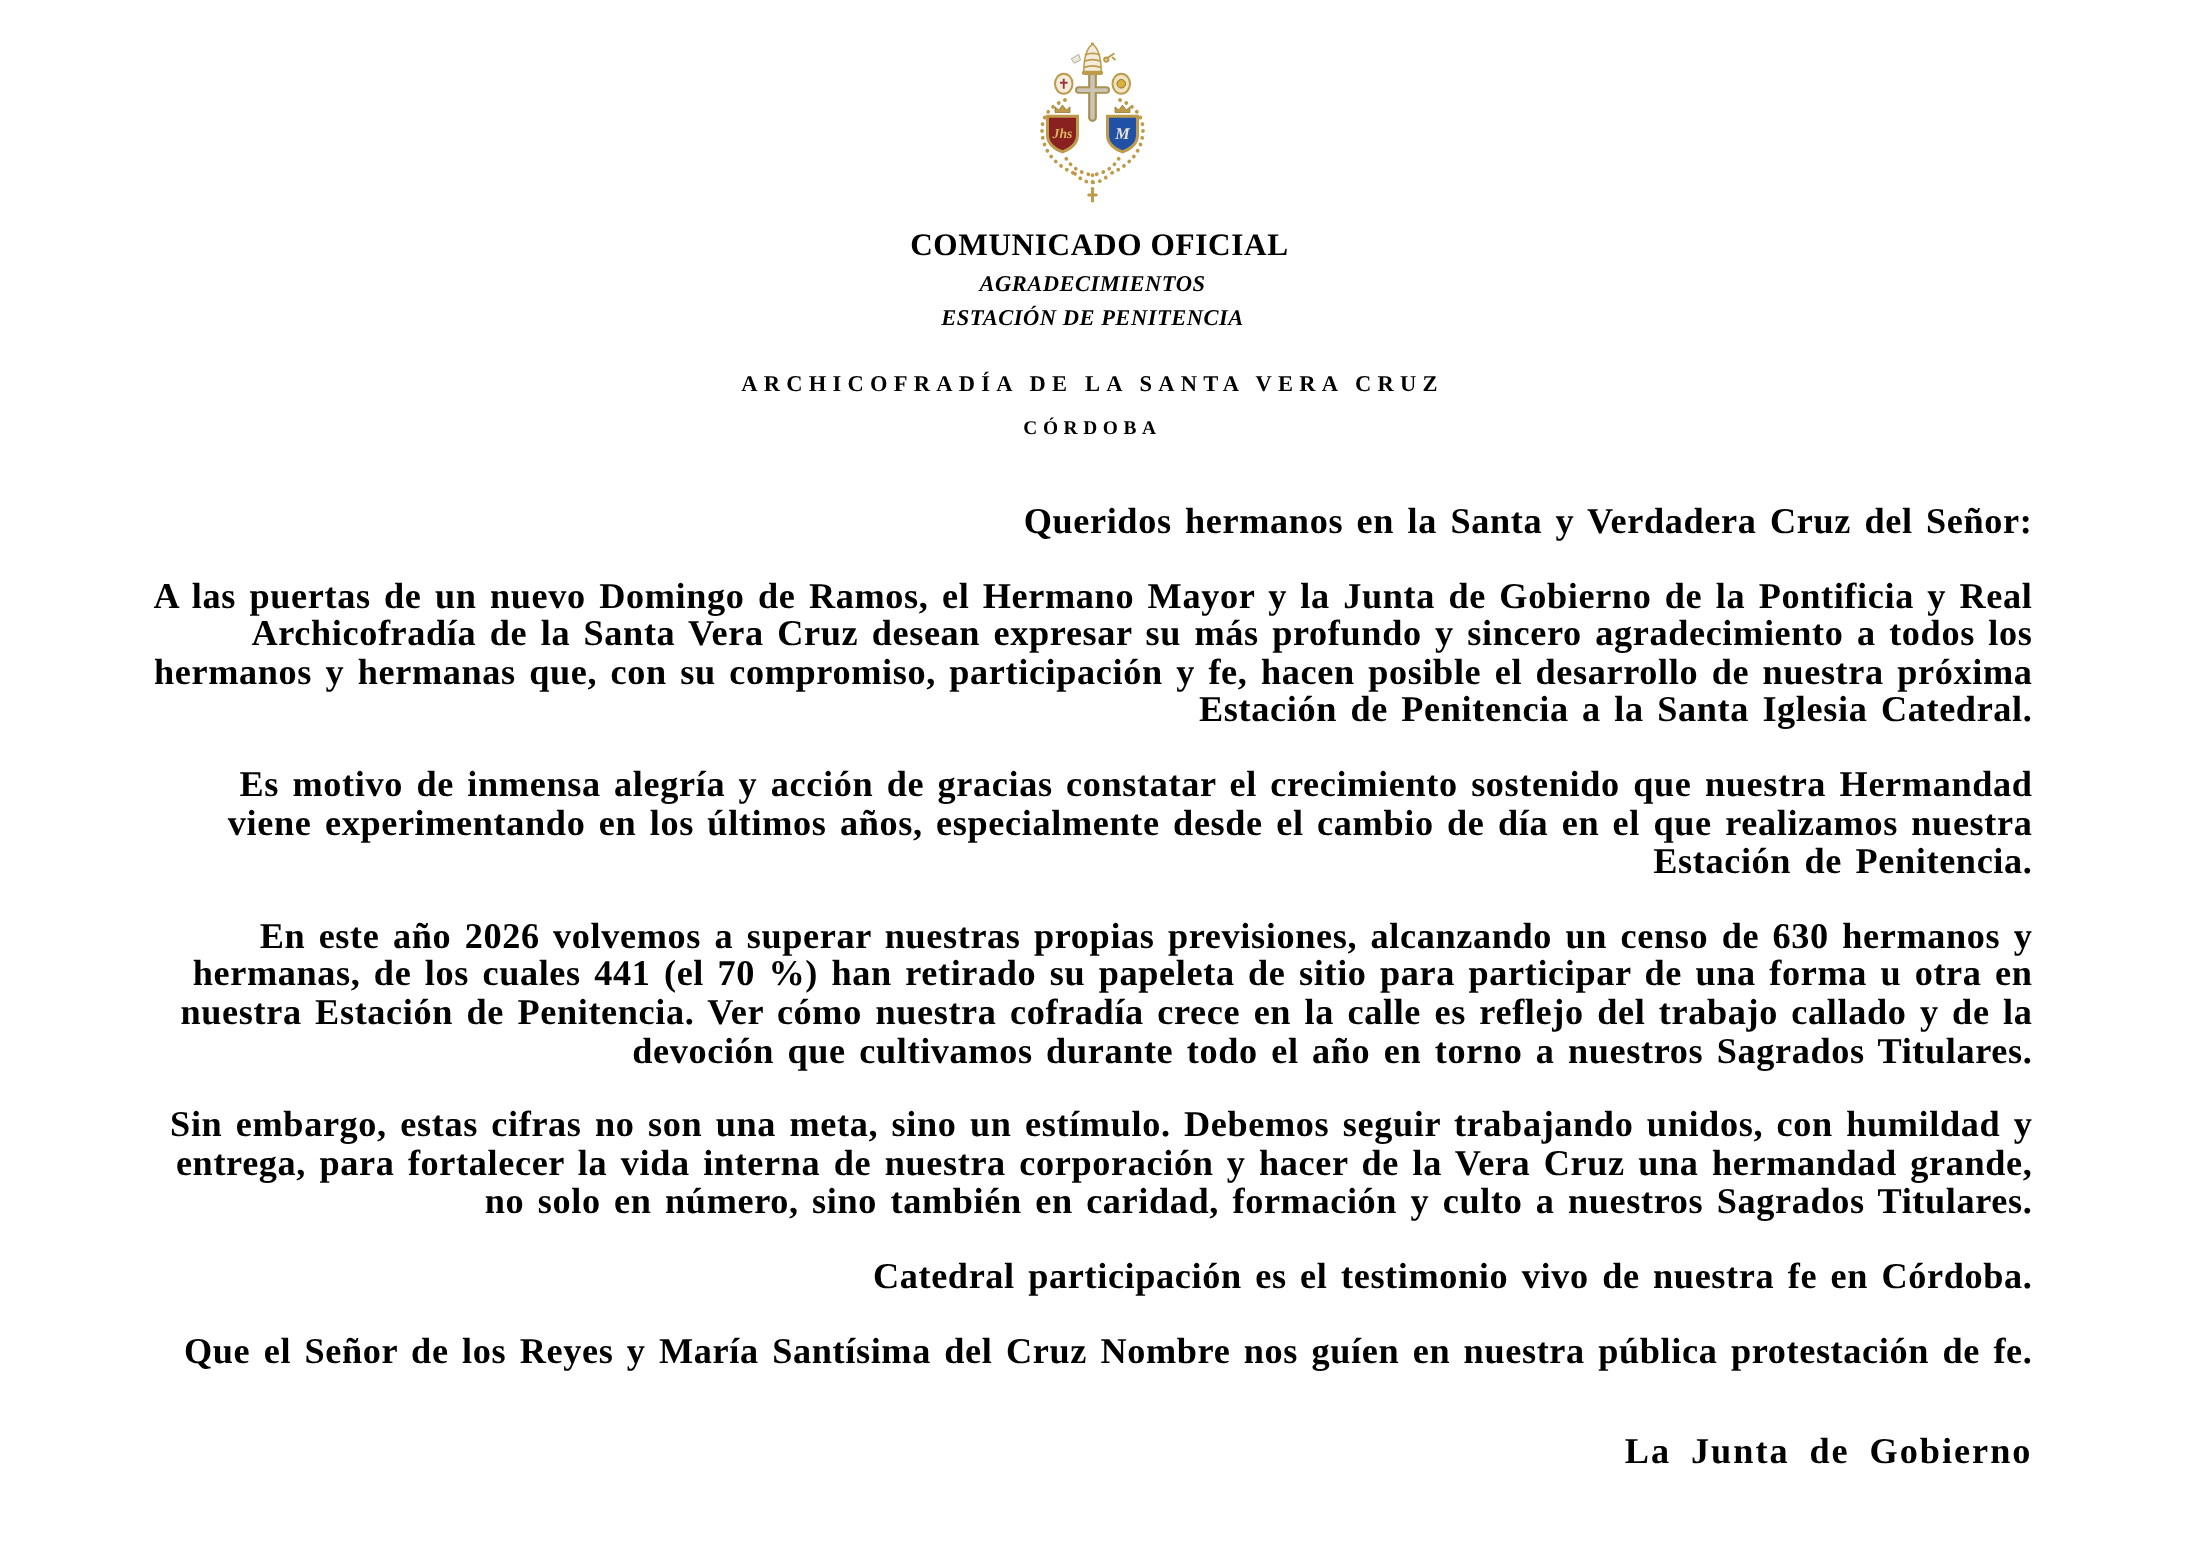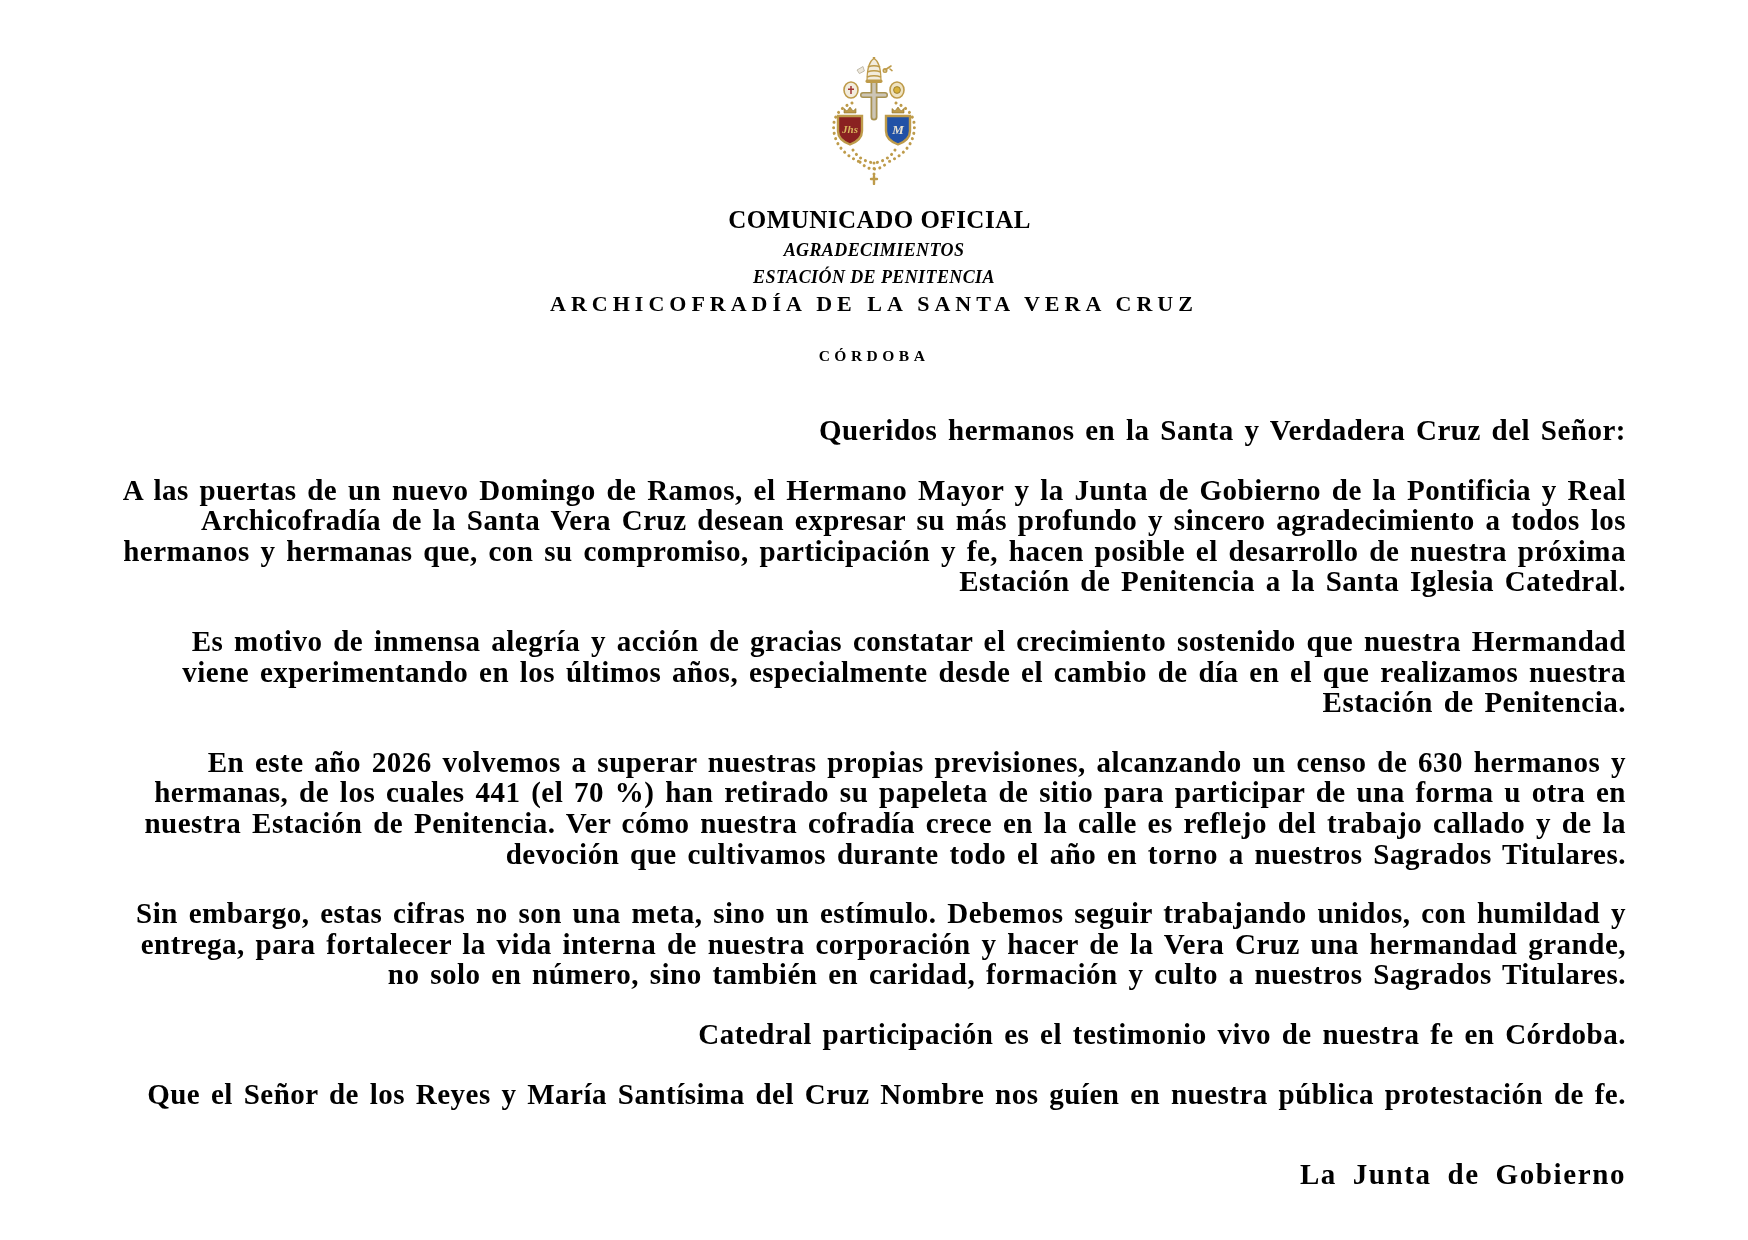--- a/index.html
+++ b/index.html
@@ -9,46 +9,46 @@
     height: 1240px;
     margin: 0 auto;
     background: #ffffff;
     color: #000000;
     font-family: "Liberation Serif", "DejaVu Serif", serif;
     font-weight: 700;
     overflow: hidden;
   }
   .header { text-align: center; }
   .crest-wrap {
-    padding-top: 57px;
+    padding-top: 34px;
     display: flex;
     justify-content: center;
   }
   .crest-wrap svg { display: block; }
   .doc-title {
     margin: 20px 0 0 11px;
     font-size: 25px;
     line-height: 30px;
     letter-spacing: 0.5px;
   }
   .doc-sub {
     margin-top: 3px;
     font-size: 18px;
     line-height: 24px;
     letter-spacing: 0.4px;
     font-style: italic;
   }
   .doc-org {
-    margin-top: 3px;
-    font-size: 22px;
+    margin-top: 29px;
+    font-size: 18px;
     line-height: 24px;
     letter-spacing: 5px;
   }
   .doc-city {
-    margin-top: 30px;
+    margin-top: 14px;
     font-size: 15.5px;
     line-height: 20px;
     letter-spacing: 4.5px;
   }
   .letter {
     margin: 49px 122px 0 115px;
     font-size: 29px;
     line-height: 30.6px;
     letter-spacing: 0.5px;
     word-spacing: 3px;

